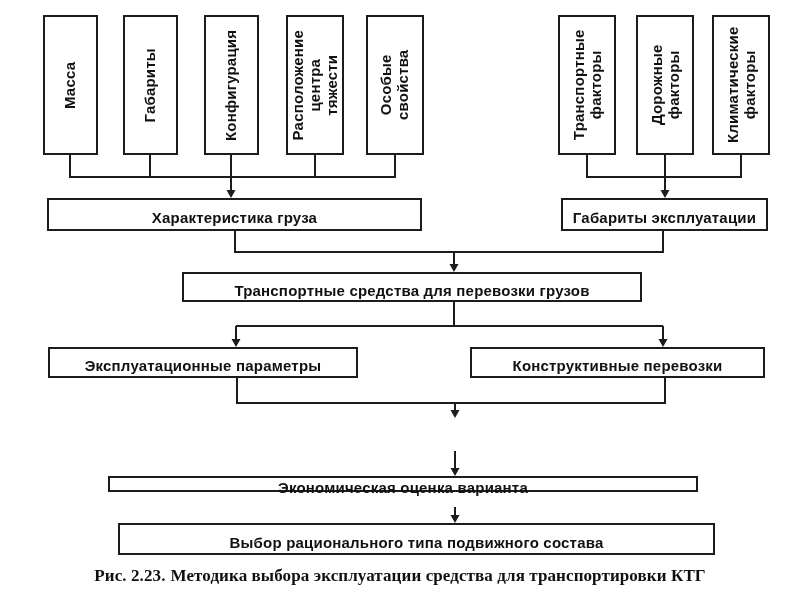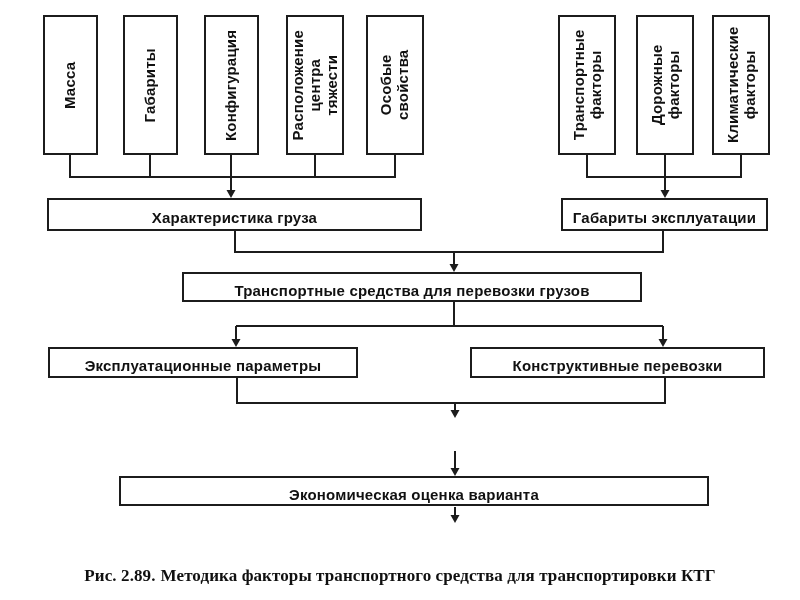--- a/index.html
+++ b/index.html
@@ -135,21 +135,24 @@
   </div>
   <div class="hbox" style="left:182px;top:272px;width:460px;height:30px">
     <span class="hlabel">Транспортные средства для перевозки грузов</span>
   </div>
   <div class="hbox" style="left:48px;top:347px;width:310px;height:31px">
     <span class="hlabel">Эксплуатационные параметры</span>
   </div>
   <div class="hbox" style="left:470px;top:347px;width:295px;height:31px">
     <span class="hlabel">Конструктивные перевозки</span>
   </div>
-  <div class="hbox" style="left:119px;top:476px;width:590px;height:30px">
+  <div class="hbox" style="left:108px;top:476px;width:590px;height:16px">
     <span class="hlabel">Экономическая оценка варианта</span>
+  </div>
+  <div class="hbox" style="left:118px;top:523px;width:597px;height:32px">
+    <span class="hlabel">Выбор рационального типа подвижного состава</span>
   </div>
 
   <div class="caption">
-    <span class="cap-label">Рис. 2.89.</span><span>Методика факторы транспортного средства для транспортировки КТГ</span>
+    <span class="cap-label">Рис. 2.23.</span><span>Методика выбора эксплуатации средства для транспортировки КТГ</span>
   </div>
 
 </div>
 
 </body></html>

